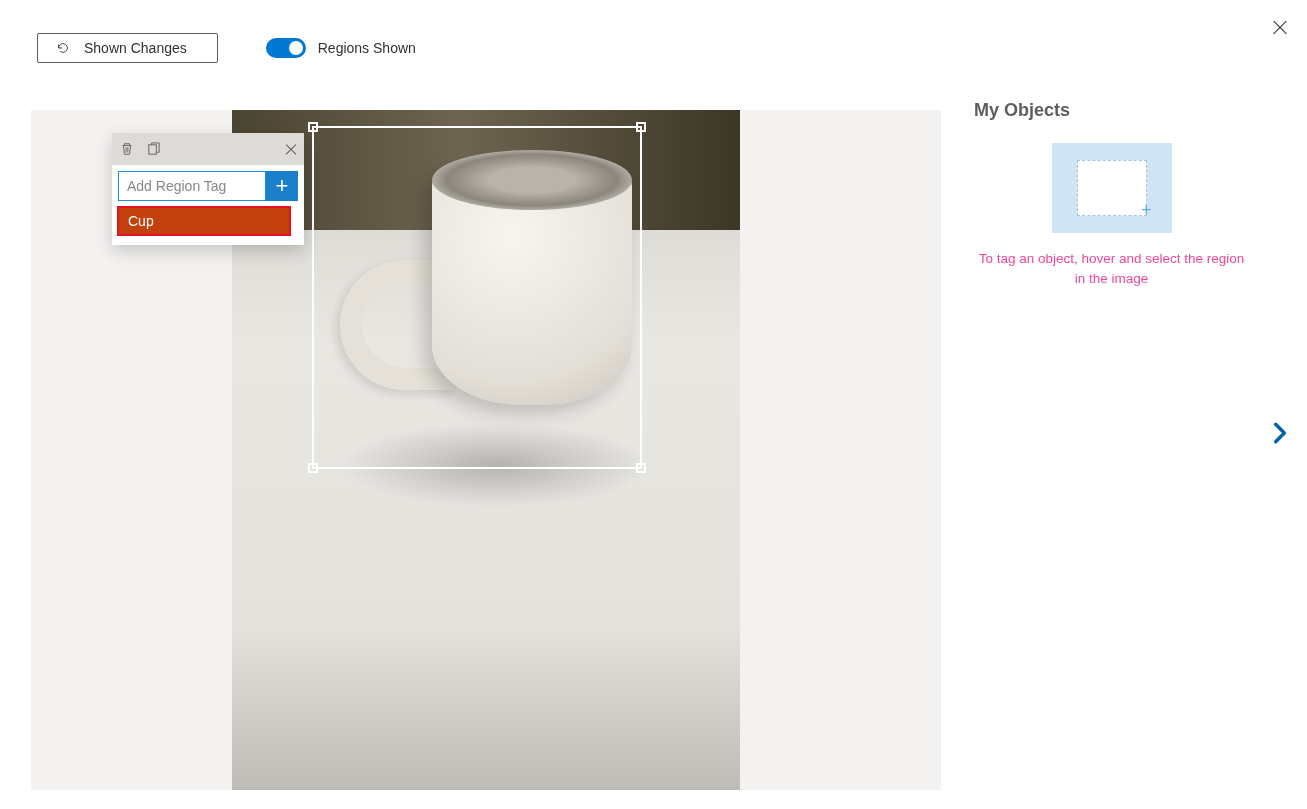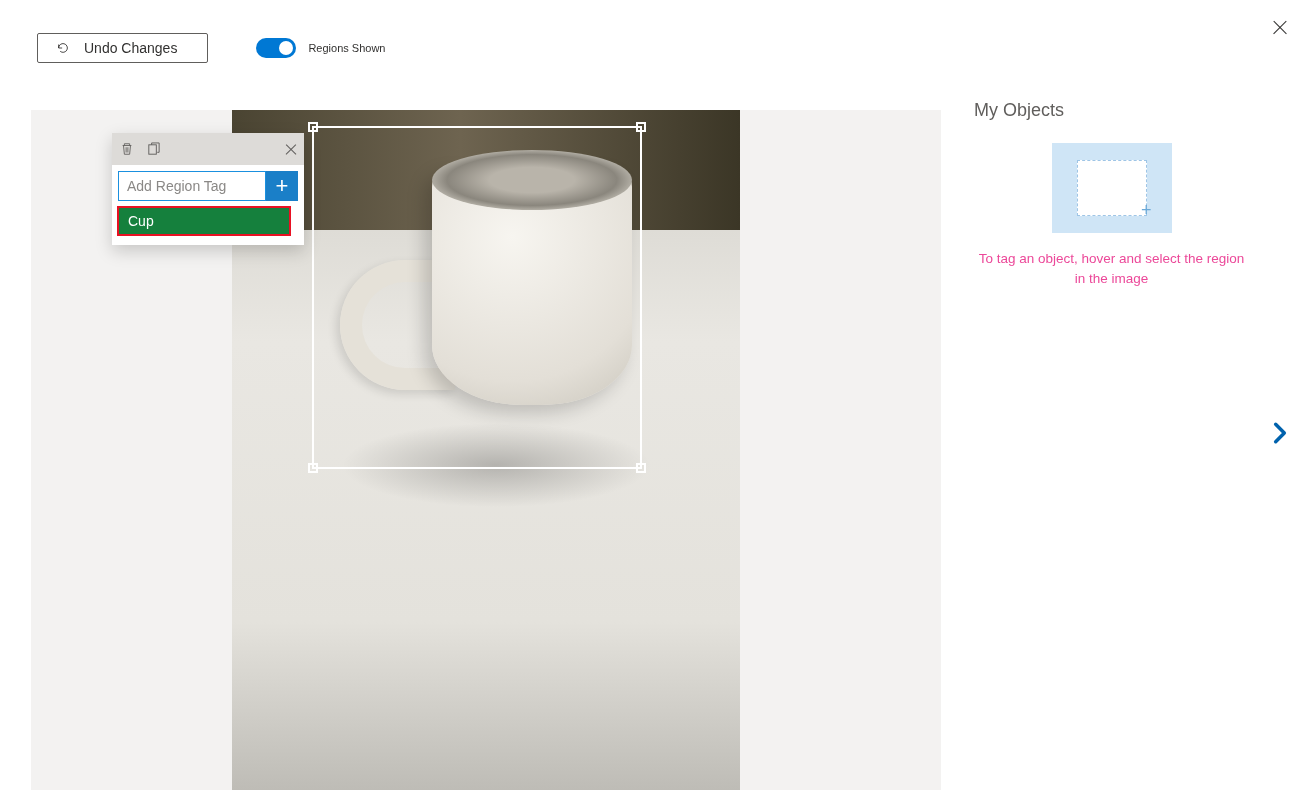--- a/index.html
+++ b/index.html
@@ -61,21 +61,21 @@
     width: 14px;
     height: 14px;
     stroke: #323130;
     fill: none;
     stroke-width: 1;
   }
   .toggle-wrap {
     display: flex;
     align-items: center;
     gap: 12px;
-    font-size: 11px;
+    font-size: 14px;
     color: #323130;
   }
   .toggle {
     width: 40px;
     height: 20px;
     border-radius: 10px;
     background: #0078d4;
     position: relative;
     cursor: pointer;
   }
@@ -250,40 +250,40 @@
     display: flex;
     align-items: center;
     justify-content: center;
   }
   .add-btn::before {
     content: "+";
     font-weight: 300;
   }
 
   .suggestion {
-    background: #15803d;
+    background: #c2410c;
     color: #fff;
     padding: 6px 10px;
     margin: 0 14px 6px 6px;
     outline: 2px solid #e81123;
     outline-offset: -1px;
     cursor: pointer;
   }
 
   
   .sidebar {
     position: absolute;
     left: 974px;
     top: 100px;
     width: 275px;
     text-align: center;
   }
   .sidebar h2 {
     font-size: 18px;
-    font-weight: 400;
+    font-weight: 700;
     color: #605e5c;
     text-align: left;
     margin-bottom: 22px;
   }
   .obj-thumb {
     width: 120px;
     height: 90px;
     background: #cfe5f6;
     margin: 0 auto 16px;
     position: relative;
@@ -327,21 +327,21 @@
 </head>
 <body>
 
 <div class="close-x"></div>
 
 <div class="toolbar">
   <button class="undo-btn">
     <svg class="undo-icon" viewBox="0 0 16 16">
       <path d="M3 8 a5 5 0 1 1 1.8 3.8 M3 8 l0 -4 M3 8 l4 0"></path>
     </svg>
-    <span>Undo Changes</span>
+    <span>Shown Changes</span>
   </button>
   <div class="toggle-wrap">
     <div class="toggle">
       <div class="toggle-knob"></div>
     </div>
     <span>Regions Shown</span>
   </div>
 </div>
 
 <div class="workspace">

